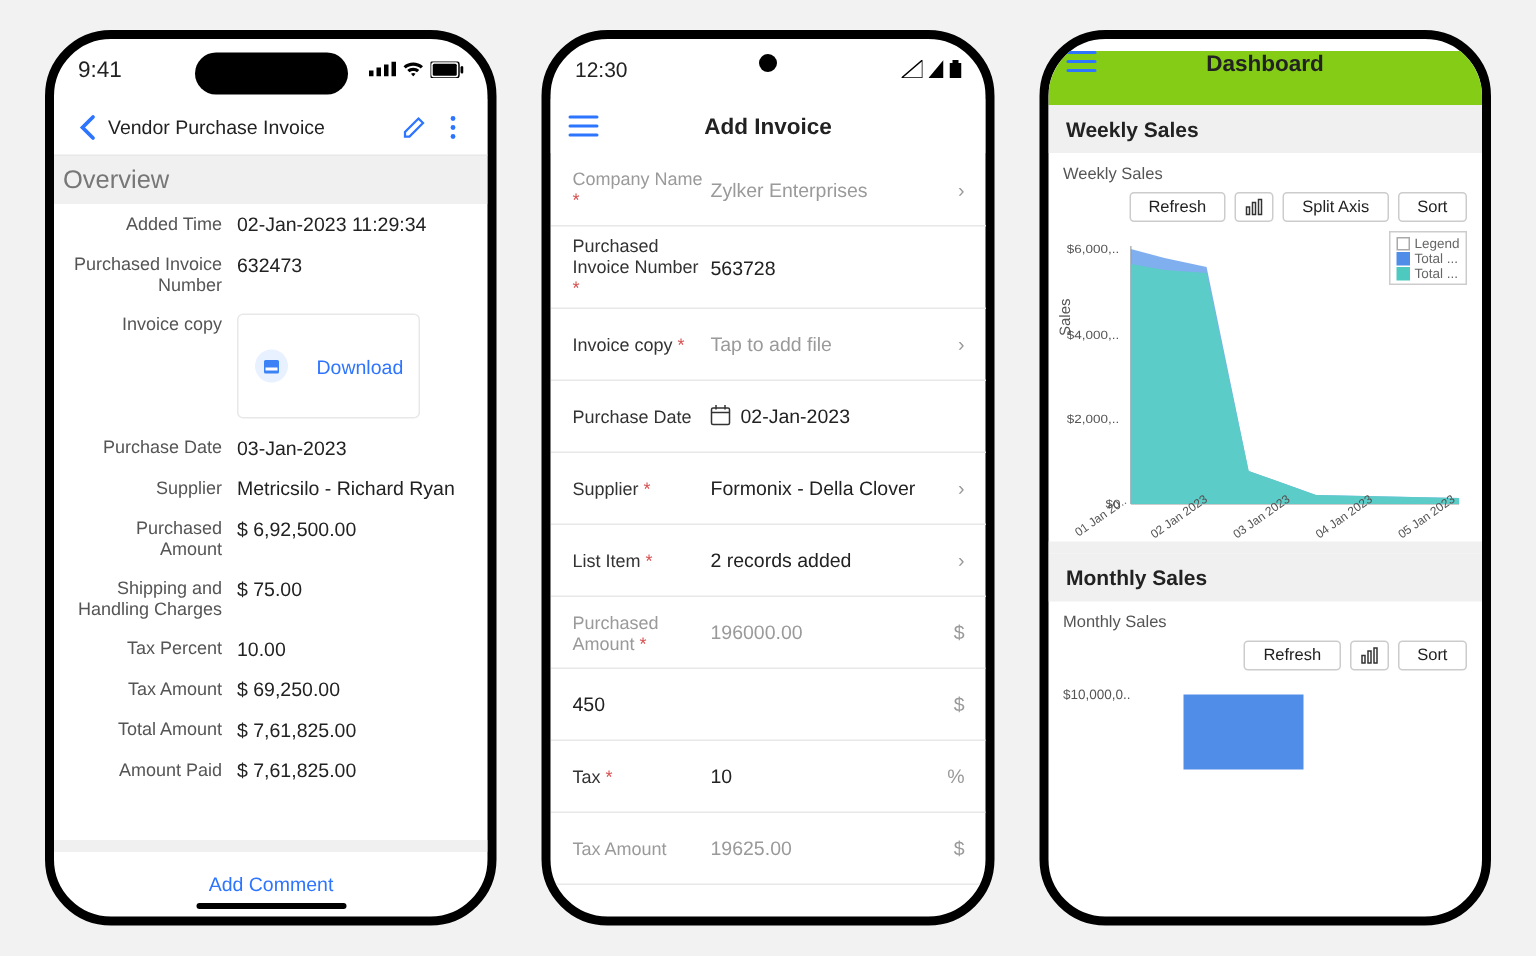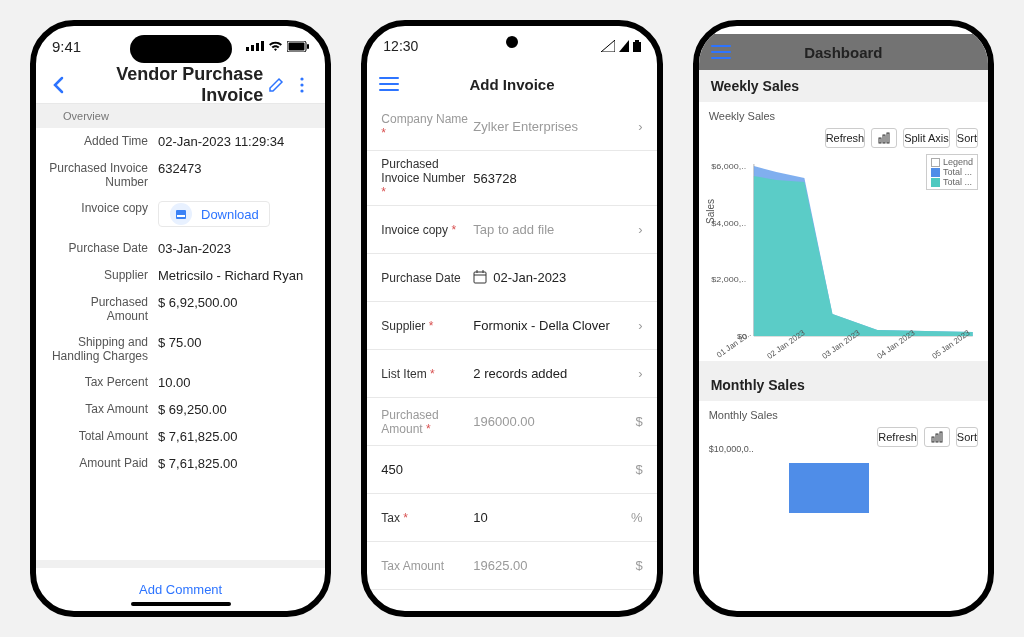--- a/index.html
+++ b/index.html
@@ -27,28 +27,28 @@
   .pill-cam{position:absolute;left:50%;top:10px;transform:translateX(-50%);width:12px;height:12px;background:#000;border-radius:50%;z-index:20}
 
   
   .statusbar{height:40px;display:flex;align-items:center;justify-content:space-between;padding:0 16px;font-size:15px;font-weight:400;position:relative;z-index:5}
   .statusbar .right{display:flex;gap:4px;align-items:center}
   .statusbar.android{font-size:14px}
   .sig-icons svg{display:block}
 
   
   .header{display:flex;align-items:center;height:38px;padding:0 10px;border-bottom:1px solid var(--row-border);background:#fff}
-  .header .title{flex:1;text-align:right;font-size:18px;font-weight:700}
+  .header .title{flex:1;text-align:left;font-size:13px;font-weight:400}
   .icon-btn{display:inline-flex;align-items:center;justify-content:center;width:26px;height:26px;color:var(--blue)}
-  .section-head{background:var(--section-bg);font-size:11px;color:#777;padding:6px 27px}
+  .section-head{background:var(--section-bg);font-size:17px;color:#777;padding:6px 6px}
   .detail-body{flex:1;overflow:auto;font-size:13px}
   .drow{display:flex;align-items:flex-start;padding:6px 12px}
   .dlabel{width:110px;text-align:right;color:#555;padding-right:10px;font-size:12px}
   .dval{flex:1;font-size:13px}
-  .download-box{display:inline-flex;align-items:center;border:1px solid var(--row-border);border-radius:4px;padding:0 10px;gap:8px}
+  .download-box{display:inline-flex;align-items:center;border:1px solid var(--row-border);border-radius:4px;padding:22px 10px;gap:18px}
   .download-box .disk{width:24px;height:24px;display:flex}
   .download-box .txt{color:var(--blue);font-size:13px}
   .add-comment{text-align:center;color:var(--blue);font-size:13px;padding:14px;border-top:8px solid var(--section-bg);margin-top:24px}
   .home-indicator{position:absolute;left:50%;bottom:5px;transform:translateX(-50%);width:100px;height:4px;border-radius:3px;background:#000}
 
   
   .header2{display:flex;align-items:center;height:36px;padding:0 12px;background:#fff}
   .hamburger{display:inline-flex;flex-direction:column;gap:4px;width:20px}
   .hamburger span{height:2px;background:var(--blue);border-radius:1px}
   .header2 .title{flex:1;text-align:center;font-weight:600;font-size:15px}
@@ -56,42 +56,42 @@
   .frow{display:flex;align-items:center;border-top:1px solid var(--row-border);min-height:48px;padding:6px 14px}
   .frow:first-child{border-top:none}
   .flabel{width:92px;font-size:12px;color:#333}
   .flabel.muted{color:var(--muted)}
   .flabel .req{color:#d85050}
   .fval{flex:1;font-size:13px}
   .fval.muted{color:var(--muted)}
   .ftrail{color:var(--muted);font-size:13px;min-width:16px;text-align:right}
 
   
-  .header3{display:flex;align-items:center;height:36px;padding:0 12px;background:#737373}
+  .header3{display:flex;height:36px;padding:0 12px;background:#84cc16}
   .header3 .title{flex:1;text-align:center;font-weight:600;font-size:15px}
   .pane-head{background:var(--section-bg);padding:8px 12px;font-size:14px;font-weight:600}
   .pane{padding:8px 10px}
   .pane .subtitle{font-size:11px;color:#555;margin-bottom:6px}
   .toolbar{display:flex;gap:6px;justify-content:flex-end;margin-bottom:6px}
-  .tbtn{border:1px solid #ccc;border-radius:3px;padding:3px 0;font-size:11px;background:#fff}
+  .tbtn{border:1px solid #ccc;border-radius:3px;padding:3px 12px;font-size:11px;background:#fff}
   .tbtn.icon{padding:3px 6px}
   .chart-wrap{position:relative;height:190px;border:0px solid #ddd}
   .legend-box{position:absolute;top:0;right:0;border:1px solid #ccc;background:#fff;font-size:9px;padding:2px 4px;color:#666}
   .legend-row{display:flex;align-items:center;gap:3px;white-space:nowrap}
   .sw{width:9px;height:9px;display:inline-block}
   .legend-row .sw.b{background:var(--chart1)}
   .legend-row .sw.t{background:var(--chart2)}
   .yaxis-label{position:absolute;left:-4px;top:70px;transform:rotate(-90deg);transform-origin:left top;font-size:10px;color:#555}
   .xticks{display:flex;justify-content:space-around;font-size:8px;color:#555;transform:translateY(-4px)}
   .xticks span{display:inline-block;transform:rotate(-35deg)}
   .xlabel{text-align:center;font-size:10px;color:#555}
   .monthly{border-top:8px solid var(--section-bg)}
   .bar-chart{position:relative;height:60px;padding-left:50px;display:flex;align-items:flex-end}
   .bar{width:80px;height:50px;background:var(--chart1);margin-left:30px}
-  .yscale{position:absolute;left:0;bottom:59px;font-size:9px;color:#555}
+  .yscale{position:absolute;left:0;bottom:45px;font-size:9px;color:#555}
 
   svg{display:block}
 </style>
 </head>
 <body>
 
 <div class="canvas">
 
   <div class="phone">
     <div class="notch"></div>

